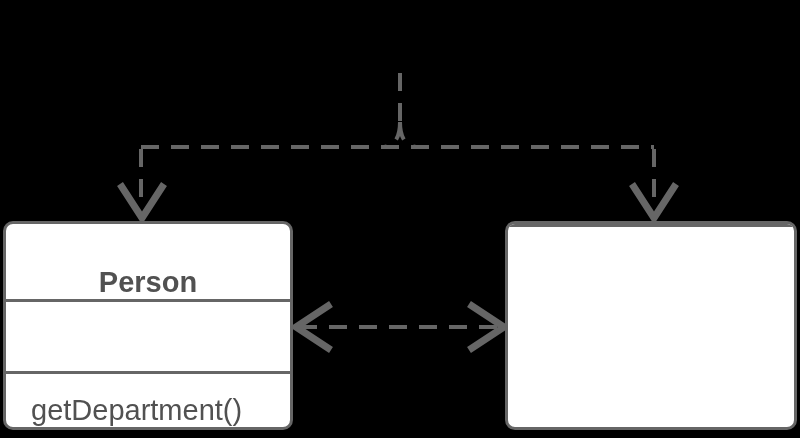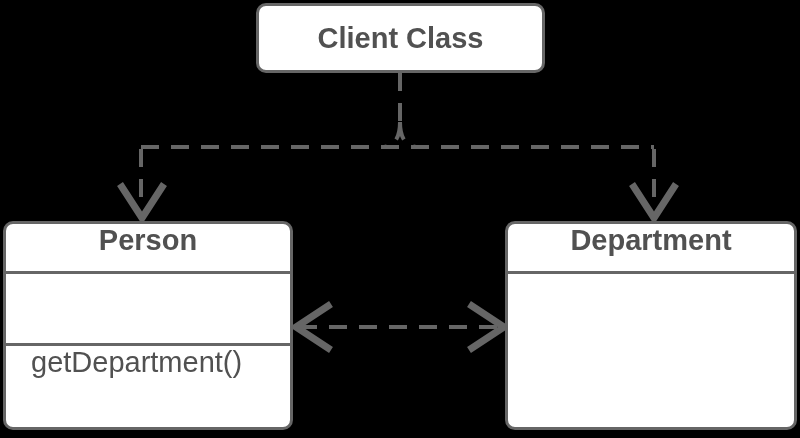--- a/index.html
+++ b/index.html
@@ -35,31 +35,31 @@
   }
   .node--class{top:221px;height:209px;display:flex;flex-direction:column;}
   .node--person{left:3px;width:290px;}
   .node--department{left:505px;width:292px;}
   .node__title{
     font-weight:bold;
     font-size:29px;
     text-align:center;
   }
   .class__header{
-    height:47px;
-    display:flex;align-items:flex-start;justify-content:center;
+    height:75px;
+    display:flex;align-items:flex-end;justify-content:center;
   }
   .class__attrs{
     height:72px;
     border-top:3px solid var(--stroke);
   }
   .class__methods{
     flex:1;
     border-top:3px solid var(--stroke);
-    display:flex;align-items:flex-start;
+    display:flex;align-items:flex-end;
     padding-left:25px;
     font-size:29px;
   }
 </style>
 </head>
 <body>
 
 <div class="canvas">
 
   <svg class="edges-svg" viewBox="0 0 800 438" xmlns="http://www.w3.org/2000/svg">
@@ -74,34 +74,28 @@
     <path class="arrowhead" d="M120,184 L142,218 L164,184"></path>
 
     <path class="edge dashed" d="M654,149 L654,204"></path>
     <path class="arrowhead" d="M632,184 L654,218 L676,184"></path>
 
     <path class="edge dashed" d="M299,327 L501,327"></path>
     <path class="arrowhead" d="M331,304 L296,327 L331,350"></path>
     <path class="arrowhead" d="M469,304 L504,327 L469,350"></path>
   </svg>
 
-  <div class="node node--client">
-    <div class="node__title">Client Class</div>
-  </div>
 
   <div class="node node--class node--person">
     <div class="class__header">
       <div class="node__title">Person</div>
     </div>
     <div class="class__attrs"></div>
     <div class="class__methods">
       <span>getDepartment()</span>
     </div>
   </div>
 
   <div class="node node--class node--department">
-    <div class="class__header">
-      <div class="node__title">Department</div>
-    </div>
     <div class="class__attrs"></div>
   </div>
 
 </div>
 
 </body></html>

